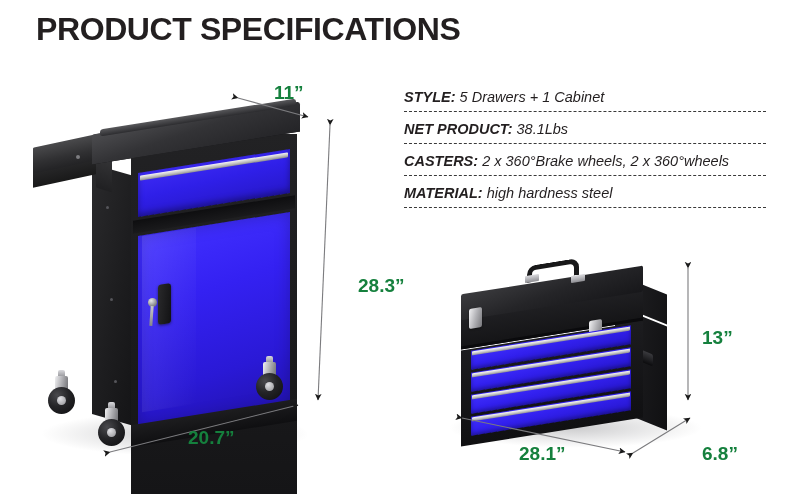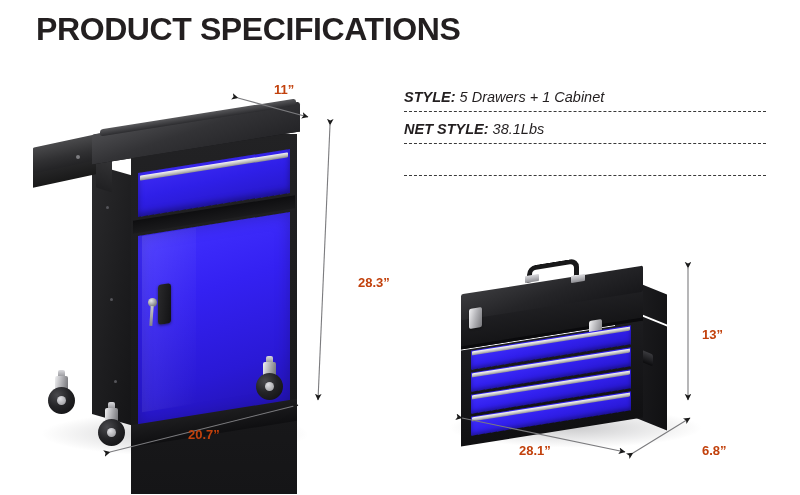--- a/index.html
+++ b/index.html
@@ -236,22 +236,22 @@
     box-shadow:inset 0 -2px 4px rgba(0,0,0,.35);
   }
   .bx-handle {
     position:absolute; left:17px; width:158px; height:4px;
     background:linear-gradient(180deg,#fafafa,#c6c6c8 55%,#8e8e92);
     transform:skewY(-9deg); border-radius:1px;
   }
 
   
   .dim-label {
-    position:absolute; font-size:13px; font-weight:bold;
-    color:#c2410c; white-space:nowrap;
+    position:absolute; font-size:19px; font-weight:bold;
+    color:#15803d; white-space:nowrap;
   }
   .dim-svg { position:absolute; left:0; top:0; width:800px; height:495px; overflow:visible; pointer-events:none; }
 </style>
 </head>
 <body>
 
 <div id="stage">
 
   <div class="page-title">PRODUCT SPECIFICATIONS</div>
 
@@ -259,29 +259,38 @@
 
     <div class="spec-row">
       <div class="spec-text">
         <span class="k">STYLE:</span><span class="v"> 5 Drawers + 1 Cabinet</span>
       </div>
       <div class="spec-rule"></div>
     </div>
 
     <div class="spec-row">
       <div class="spec-text">
-        <span class="k">NET STYLE:</span><span class="v"> 38.1Lbs</span>
+        <span class="k">NET PRODUCT:</span><span class="v"> 38.1Lbs</span>
       </div>
       <div class="spec-rule"></div>
     </div>
 
     <div class="spec-row">
+      <div class="spec-text">
+        <span class="k">CASTERS:</span><span class="v"> 2 x 360°Brake wheels, 2 x 360°wheels</span>
+      </div>
       <div class="spec-rule"></div>
     </div>
 
+    <div class="spec-row">
+      <div class="spec-text">
+        <span class="k">MATERIAL:</span><span class="v"> high hardness steel</span>
+      </div>
+      <div class="spec-rule"></div>
+    </div>
 
   </div>
 
   <div class="floor-shadow" style="left:40px; top:412px; width:270px; height:44px;"></div>
   <div class="floor-shadow" style="left:448px; top:408px; width:255px; height:40px;"></div>
 
   <div class="cart">
 
     <div class="side-panel"></div>
     <div class="side-dot" style="left:76px; top:94px;"></div>

